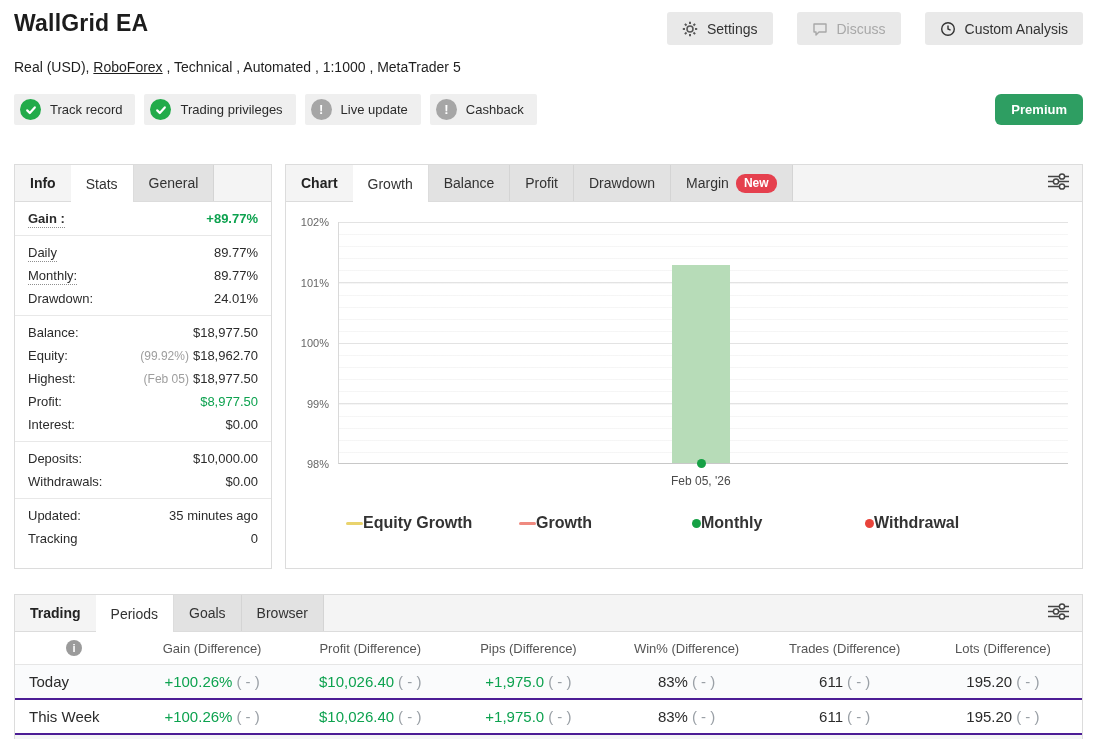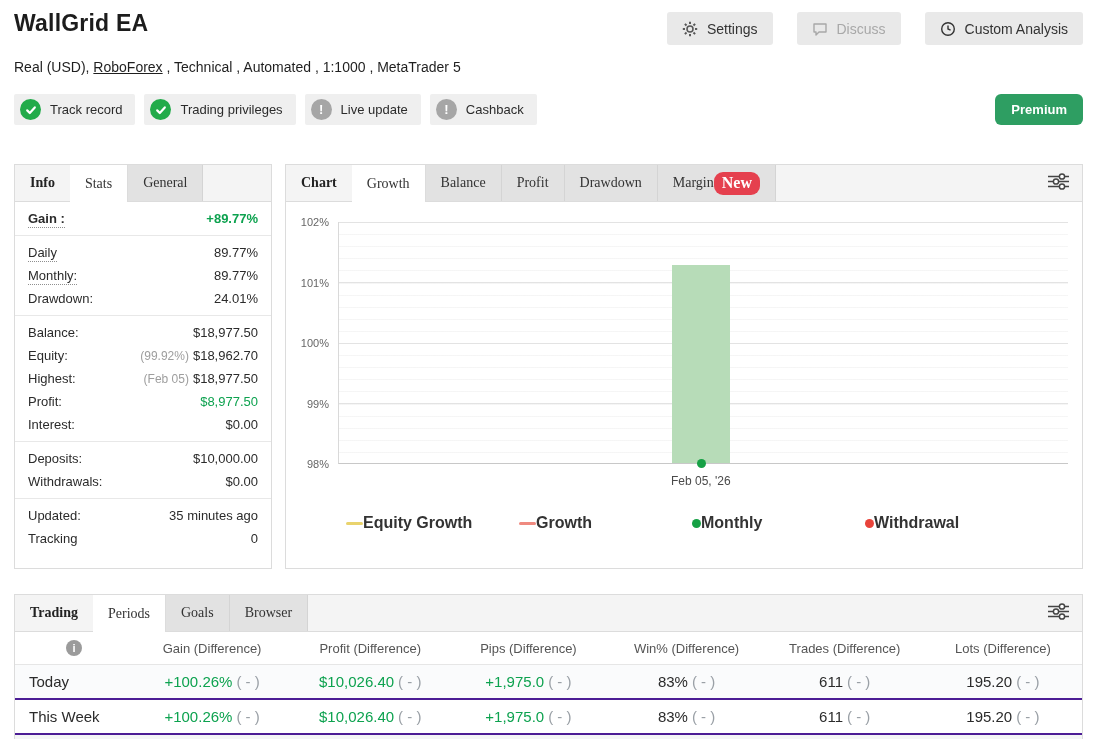--- a/index.html
+++ b/index.html
@@ -44,27 +44,27 @@
   .main { display:flex; gap:13px; padding:0 14px; margin-top:39px; }
   .panel { border:1px solid #dcdcdc; background:#fff; }
   .info-panel { width:258px; min-width:258px; height:405px; }
   .chart-panel { flex:1; height:405px; display:flex; flex-direction:column; }
   .tabbar {
     display:flex; align-items:stretch; background:#f4f4f4;
     border-bottom:1px solid #dcdcdc; height:37px;
   }
   .tab {
     display:flex; align-items:center; padding:0 15px; font-size:14px; color:#333;
-    cursor:pointer; background:#e2e2e2; border-right:1px solid #d4d4d4; white-space:nowrap;font-family:Liberation Serif, serif;
+    cursor:pointer; background:#e2e2e2; border-right:1px solid #d4d4d4; white-space:nowrap;
   }
   .tab.first { background:transparent; border-right:none; font-weight:700; color:#222; }
   .tab.active { background:#fff; margin-bottom:-1px; z-index:1; border-right:1px solid #dcdcdc; }
   .pill {
-    background:#e5404e; color:#fff; font-size:16px; font-weight:700;
-    border-radius:9px; padding:2.5px 8px; 
+    background:#e5404e; color:#fff; font-size:12px; font-weight:700;
+    border-radius:9px; padding:2.5px 8px; margin-left:7px;
   }
   .sliders { margin-left:auto; align-self:center; padding:0 13px; background:none; border:none; cursor:pointer; }
 
   
   .stats { font-size:13px; }
   .sgroup { padding:5px 13px; border-bottom:1px solid #e8e8e8; }
   .sgroup:last-child { border-bottom:none; }
   .srow { display:flex; justify-content:space-between; align-items:baseline; padding:4px 0; }
   .lbl { color:#2b2b2b; }
   .dotted { border-bottom:1px dotted #8f8f8f; padding-bottom:1px; }

